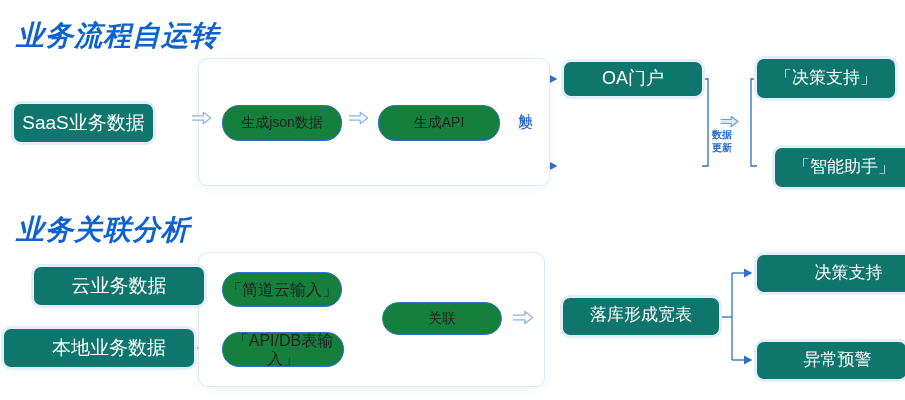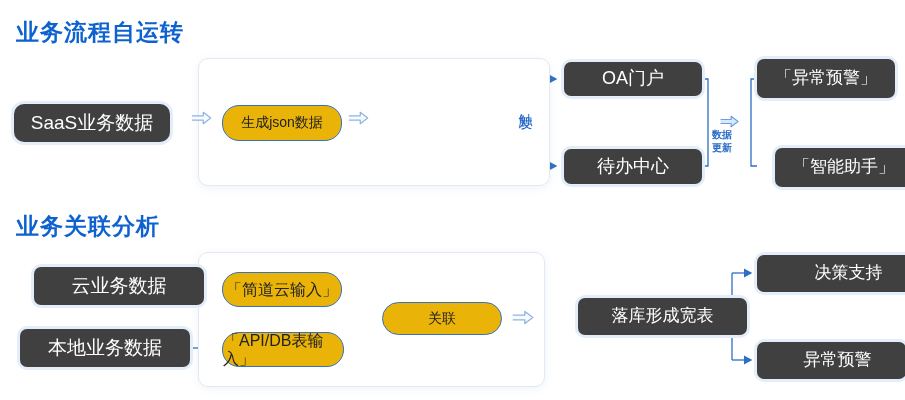--- a/index.html
+++ b/index.html
@@ -1,32 +1,32 @@
 <!DOCTYPE html>
 <html><head>
 <meta charset="utf-8">
 <style>
   html,body{margin:0;padding:0;background:#fff;}
   #canvas{
     position:relative;width:905px;height:400px;background:#ffffff;overflow:hidden;
     font-family:"Liberation Sans","DejaVu Sans",sans-serif;
   }
   .section-title{
-    position:absolute;font-size:23px;font-weight:700;color:#0d62d0;letter-spacing:1px;
+    position:absolute;font-size:28px;font-weight:700;color:#0d62d0;letter-spacing:1px;font-style:italic;
   }
   .blue-node{
     position:absolute;display:flex;align-items:center;justify-content:center;
-    background:#404040;color:#ffffff;border-radius:7px;
+    background:#0f766e;color:#ffffff;border-radius:7px;
     box-shadow:0 0 0 3px #e4eefb;
     font-weight:500;text-align:center;line-height:1.1;
   }
   .white-node{
     position:absolute;display:flex;align-items:center;justify-content:center;
-    background:#eab308;color:#222;border:1.5px solid #3273c8;border-radius:17px;
-    line-height:1.1;
+    background:#15803d;color:#222;border:1.5px solid #3273c8;border-radius:17px;
+    text-align:center;line-height:1.1;
   }
   .group-box{
     position:absolute;background:#ffffff;border:1px solid #e2e9f4;border-radius:10px;
     box-shadow:0 2px 8px rgba(120,150,190,0.12);
   }
   .conn-layer{position:absolute;left:0;top:0;width:905px;height:400px;pointer-events:none;}
   .vert-label{
     position:absolute;writing-mode:vertical-rl;text-orientation:upright;
     color:#2064c8;font-size:14px;letter-spacing:3px;font-weight:500;
   }
@@ -68,66 +68,66 @@
       <path d="M732 273 L732 360"></path>
       <path d="M732 273 L751 273" marker-end="url(#ah)"></path>
       <path d="M732 360 L751 360" marker-end="url(#ah)"></path>
     </g>
   </svg>
 
   <div class="section-title" style="left:16px;top:17px;">业务流程自运转</div>
 
   <div class="group-box" style="left:198px;top:58px;width:350px;height:126px;"></div>
 
-  <div class="blue-node fs19" style="left:14px;top:104px;width:156px;height:38px;border-radius:10px;">SaaS业务数据</div>
+  <div class="blue-node fs19" style="left:14px;top:104px;width:139px;height:38px;">SaaS业务数据</div>
 
   <svg class="flow-arrow" style="left:190px;top:111px;" width="23" height="14" viewBox="0 0 24 16">
     <path d="M1 5.5 L14 5.5 L14 1.5 L22.5 8 L14 14.5 L14 10.5 L1 10.5" fill="#f7fbff" stroke="#8fb3e0" stroke-width="1.4" stroke-linejoin="round"></path>
   </svg>
 
   <div class="white-node fs14" style="left:222px;top:105px;width:118px;height:34px;">生成json数据</div>
 
   <svg class="flow-arrow" style="left:347px;top:111px;" width="23" height="14" viewBox="0 0 24 16">
     <path d="M1 5.5 L14 5.5 L14 1.5 L22.5 8 L14 14.5 L14 10.5 L1 10.5" fill="#f7fbff" stroke="#8fb3e0" stroke-width="1.4" stroke-linejoin="round"></path>
   </svg>
 
+  <div class="white-node fs14" style="left:378px;top:105px;width:120px;height:34px;">生成API</div>
 
   <div class="vert-label" style="left:517px;top:102px;">触发</div>
 
   <div class="blue-node fs18" style="left:564px;top:62px;width:138px;height:34px;">OA门户</div>
 
-  <div class="blue-node fs18" style="left:564px;top:149px;width:138px;height:35px;">待办中心</div>
 
   <svg class="flow-arrow" style="left:716px;top:115px;" width="27" height="13" viewBox="0 0 24 16">
     <path d="M1 5.5 L14 5.5 L14 1.5 L22.5 8 L14 14.5 L14 10.5 L1 10.5" fill="#d9e8fa" stroke="#6ba0de" stroke-width="1.4" stroke-linejoin="round"></path>
   </svg>
   <div class="small-label" style="left:712px;top:129px;width:38px;">数据
 更新</div>
 
-  <div class="blue-node fs17" style="left:757px;top:59px;width:138px;height:39px;">「异常预警」</div>
+  <div class="blue-node fs17" style="left:757px;top:59px;width:138px;height:39px;">「决策支持」</div>
 
   <div class="blue-node fs17" style="left:757px;top:148px;width:138px;height:39px;margin-left:18px;">「智能助手」</div>
 
   <div class="section-title" style="left:16px;top:211px;">业务关联分析</div>
 
   <div class="group-box" style="left:198px;top:252px;width:345px;height:133px;"></div>
 
   <div class="blue-node fs19" style="left:14px;top:267px;width:170px;height:38px;margin-left:20px;">云业务数据</div>
 
-  <div class="blue-node fs19" style="left:20px;top:329px;width:170px;height:38px;">本地业务数据</div>
+  <div class="blue-node fs19" style="left:4px;top:329px;width:170px;height:38px;padding-left:20px;">本地业务数据</div>
 
   <div class="white-node fs13" style="left:222px;top:272px;width:118px;height:33px;">「简道云输入」</div>
 
   <div class="white-node fs13" style="left:222px;top:332px;width:120px;height:33px;">「API/DB表输入」</div>
 
   <div class="white-node fs14" style="left:382px;top:302px;width:118px;height:31px;">关联</div>
 
   <svg class="flow-arrow" style="left:510px;top:310px;" width="26" height="15" viewBox="0 0 24 16">
     <path d="M1 5.5 L14 5.5 L14 1.5 L22.5 8 L14 14.5 L14 10.5 L1 10.5" fill="#f7fbff" stroke="#8fb3e0" stroke-width="1.4" stroke-linejoin="round"></path>
   </svg>
 
-  <div class="blue-node fs17" style="left:578px;top:298px;width:169px;height:37px;">落库形成宽表</div>
+  <div class="blue-node fs17" style="left:563px;top:298px;width:156px;height:37px;font-family:Liberation Mono, monospace;">落库形成宽表</div>
 
   <div class="blue-node fs17" style="left:757px;top:255px;width:143px;height:37px;padding-left:20px;">决策支持</div>
 
   <div class="blue-node fs17" style="left:757px;top:342px;width:137px;height:37px;padding-left:12px;">异常预警</div>
 
 </div>
 
 </body></html>

